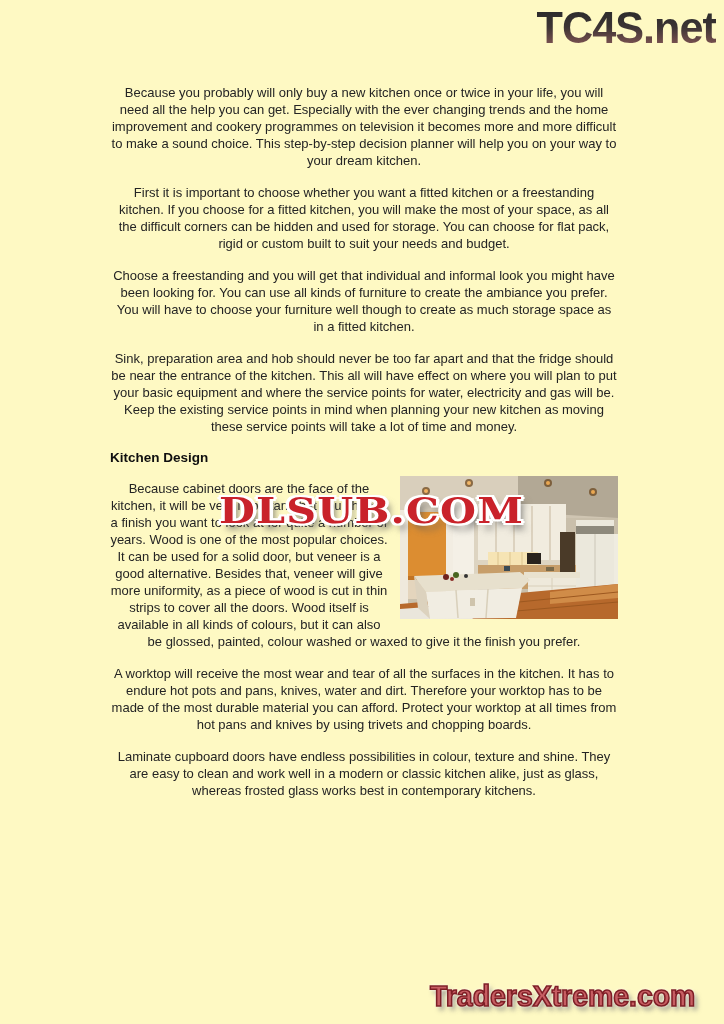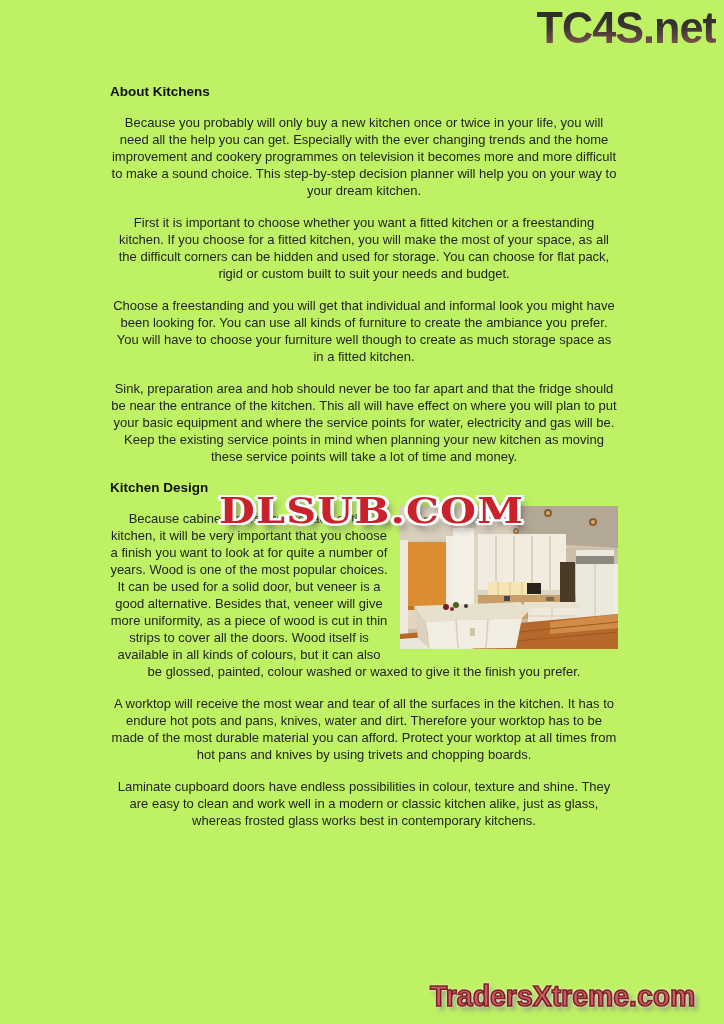--- a/index.html
+++ b/index.html
@@ -1,19 +1,19 @@
 <!DOCTYPE html>
 <html><head>
 <meta charset="utf-8">
 <style>
   html,body{margin:0;padding:0;background:#e8e8e8;}
   .page{
     position:relative;
     width:724px;height:1024px;
-    background:#bef264;
+    background:#fef9c3;
     overflow:hidden;
     font-family:"Liberation Sans", sans-serif;
     margin:0 auto;
   }
   
   .logo{
     position:absolute;top:2px;right:8px;
     font-family:"Liberation Sans", sans-serif;
     font-weight:bold;
     font-size:45px;
@@ -85,21 +85,20 @@
 </style>
 </head>
 <body>
 
 <div class="page">
 
   <div class="logo">TC4S.net</div>
 
   <div class="content">
 
-    <h3>About Kitchens</h3>
     <p>Because you probably will only buy a new kitchen once or twice in your life, you will need all the help you can get. Especially with the ever changing trends and the home improvement and cookery programmes on television it becomes more and more difficult to make a sound choice. This step-by-step decision planner will help you on your way to your dream kitchen.</p>
 
     <p>First it is important to choose whether you want a fitted kitchen or a freestanding kitchen. If you choose for a fitted kitchen, you will make the most of your space, as all the difficult corners can be hidden and used for storage. You can choose for flat pack, rigid or custom built to suit your needs and budget.</p>
     <p>Choose a freestanding and you will get that individual and informal look you might have been looking for. You can use all kinds of furniture to create the ambiance you prefer. You will have to choose your furniture well though to create as much storage space as in a fitted kitchen.</p>
     <p>Sink, preparation area and hob should never be too far apart and that the fridge should be near the entrance of the kitchen. This all will have effect on where you will plan to put your basic equipment and where the service points for water, electricity and gas will be. Keep the existing service points in mind when planning your new kitchen as moving these service points will take a lot of time and money.</p>
 
     <h3>Kitchen Design</h3>
     <p>
       <span class="photo-float">
         <svg viewBox="0 0 218 143" xmlns="http://www.w3.org/2000/svg">

